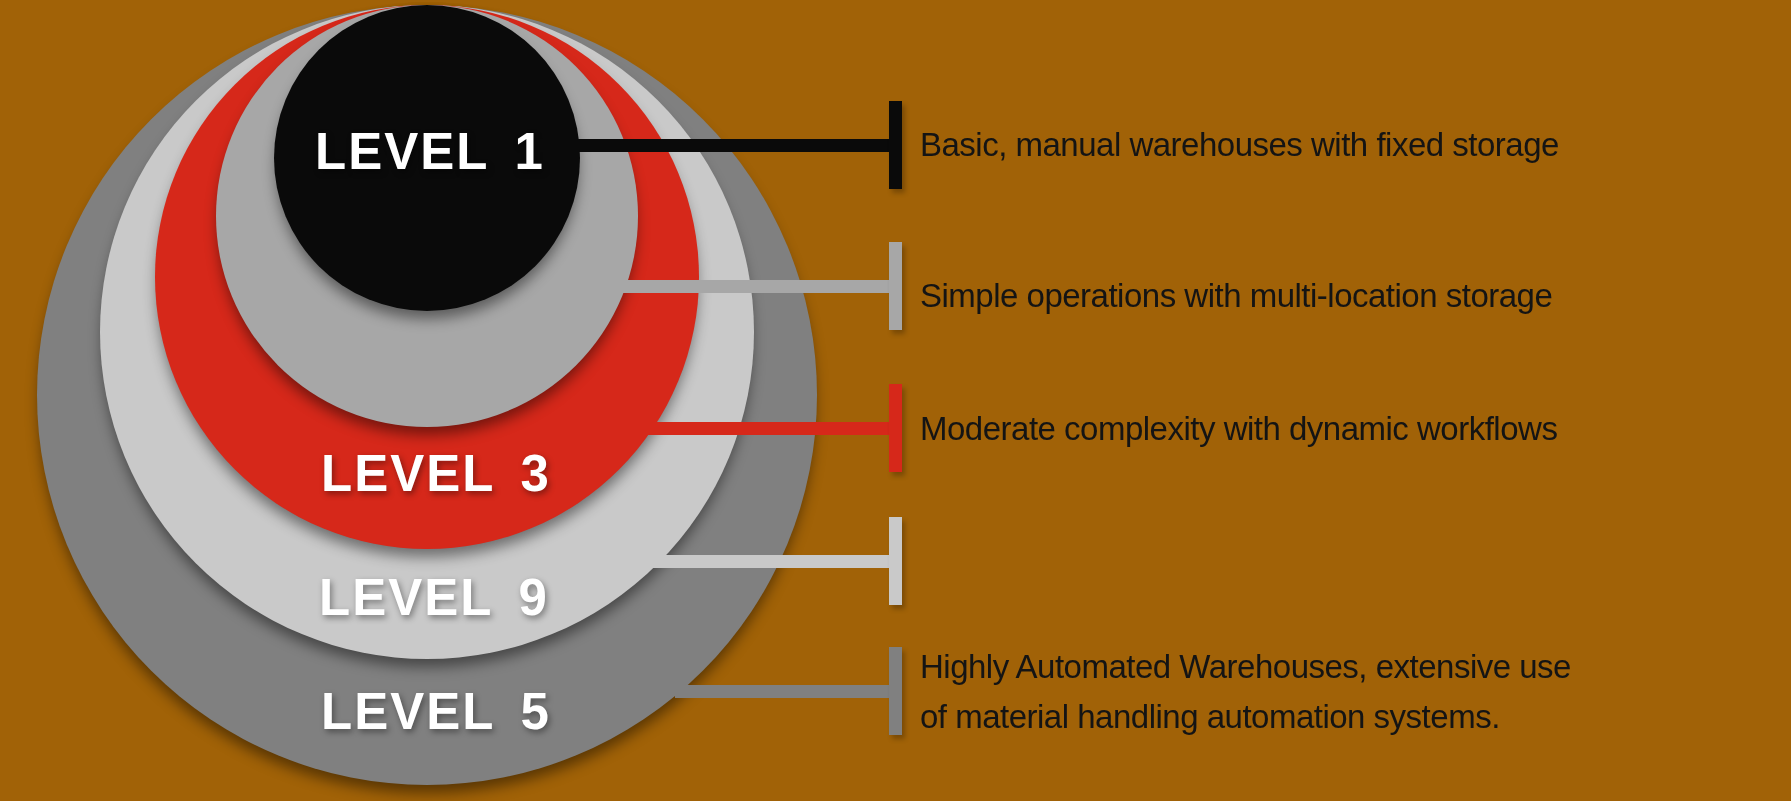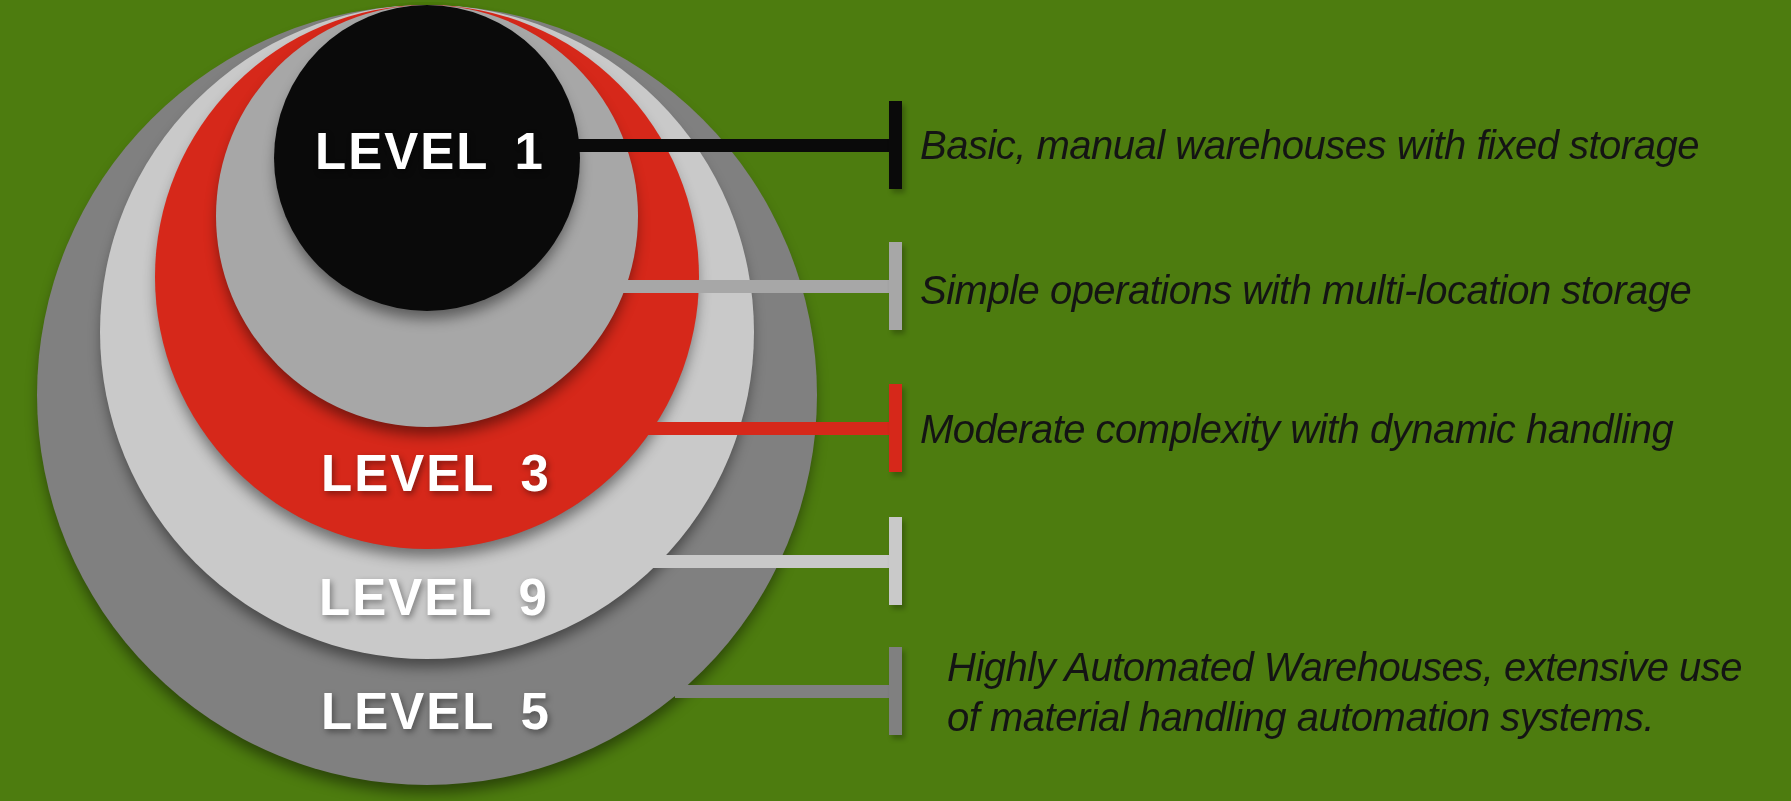--- a/index.html
+++ b/index.html
@@ -1,19 +1,19 @@
 <!DOCTYPE html>
 <html><head>
 <meta charset="utf-8">
 <style>
   html,body { margin:0; padding:0; background:#ffffff; }
   .canvas {
     position:relative;
     width:1791px; height:801px;
-    background:#4d7c0f;
+    background:#a16207;
     overflow:hidden;
     font-family:"Liberation Sans", sans-serif;
   }
   .circle {
     position:absolute;
     border-radius:50%;
     box-shadow:0 10px 14px -2px rgba(0,0,0,0.45);
   }
   .circle.l5 { left:37px;  top:5px; width:780px; height:780px; z-index:1; }
   .circle.l4 { left:100px; top:5px; width:654px; height:654px; z-index:2; }
@@ -59,32 +59,31 @@
   .bar-1 { top:101px; }
   .bar-2 { top:242px; }
   .bar-3 { top:384px; }
   .bar-4 { top:517px; }
   .bar-5 { top:647px; }
 
   .desc {
     position:absolute;
     left:920px;
     transform:translateY(-50%);
-    font-size:40px;
+    font-size:33px;
     line-height:50px;
     letter-spacing:-0.5px;
     color:#141414;
     white-space:pre-line;
-    font-style:italic;
   }
   .desc-1 { top:145px; }
-  .desc-2 { top:290px; }
+  .desc-2 { top:296px; }
   .desc-3 { top:429px; }
   .desc-4 { top:561px; }
-  .desc-5 { top:692px;margin-left:27px; }
+  .desc-5 { top:692px; }
 </style>
 </head>
 <body>
 
 <div class="canvas">
 
   <div class="circle l5" style="background-color: rgb(128, 128, 128);"></div>
   <div class="circle l4" style="background-color: rgb(201, 201, 201);"></div>
   <div class="circle l3" style="background-color: rgb(214, 40, 26);"></div>
   <div class="circle l2" style="background-color: rgb(167, 167, 167);"></div>
@@ -105,17 +104,17 @@
   <div class="connector-bar bar-3" style="background-color: rgb(214, 40, 26);"></div>
 
   <div class="connector-line line-4" style="background-color: rgb(201, 201, 201);"></div>
   <div class="connector-bar bar-4" style="background-color: rgb(201, 201, 201);"></div>
 
   <div class="connector-line line-5" style="background-color: rgb(128, 128, 128);"></div>
   <div class="connector-bar bar-5" style="background-color: rgb(128, 128, 128);"></div>
 
   <div class="desc desc-1">Basic, manual warehouses with fixed storage</div>
   <div class="desc desc-2">Simple operations with multi-location storage</div>
-  <div class="desc desc-3">Moderate complexity with dynamic handling</div>
+  <div class="desc desc-3">Moderate complexity with dynamic workflows</div>
   <div class="desc desc-5">Highly Automated Warehouses, extensive use
 of material handling automation systems.</div>
 
 </div>
 
 </body></html>

